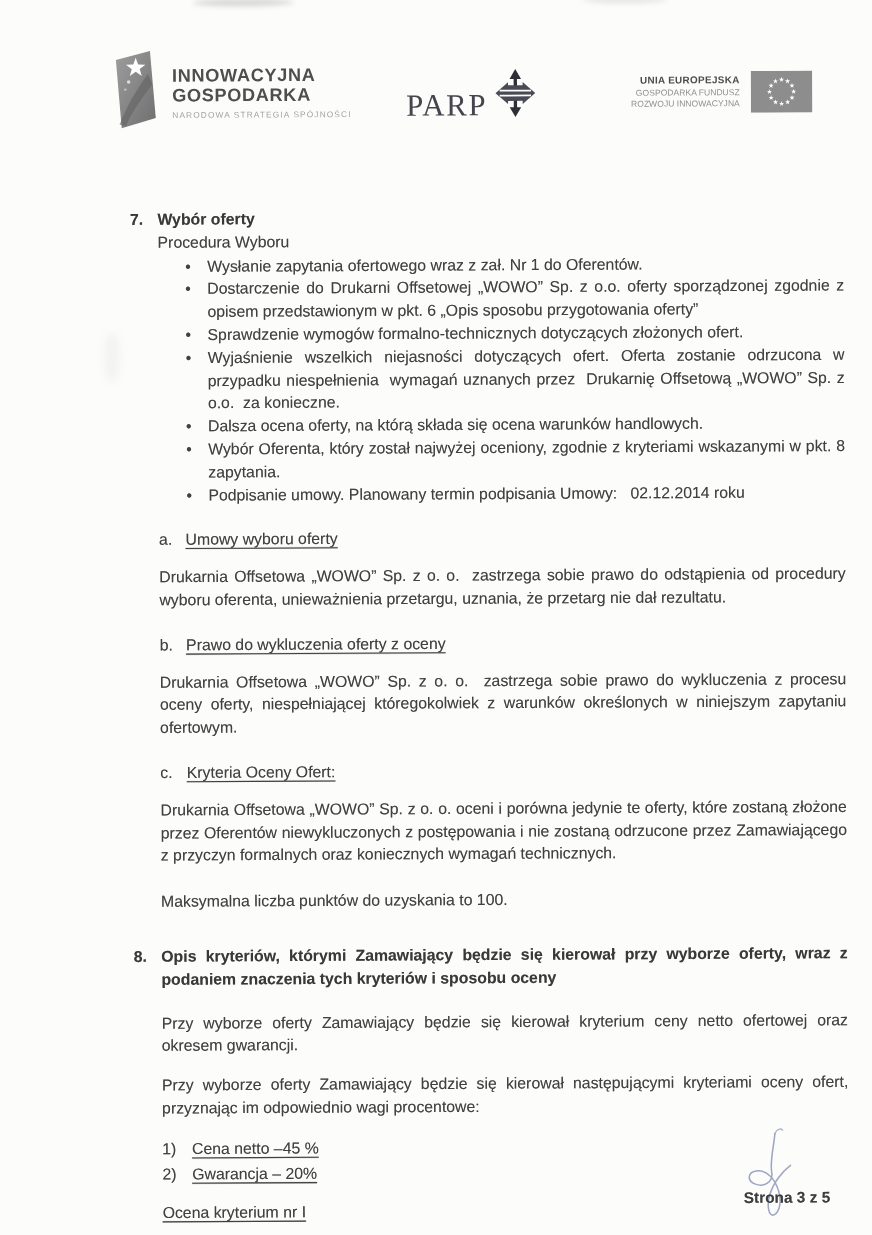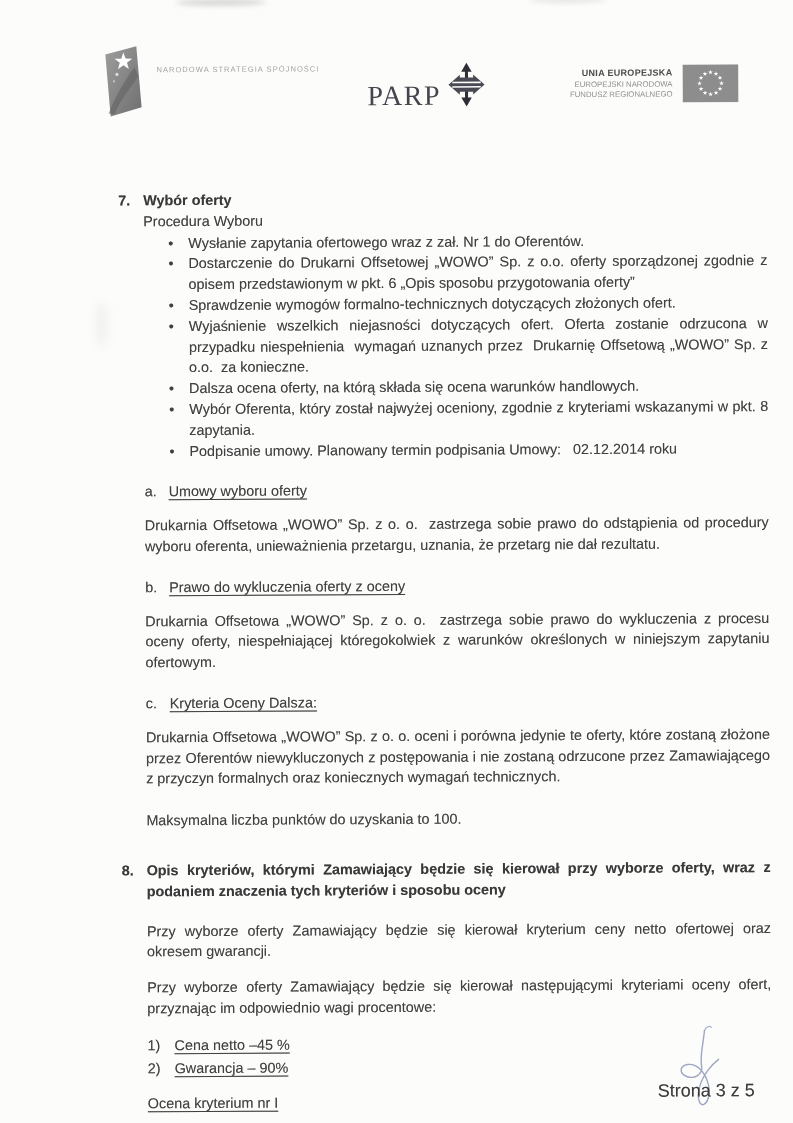--- a/index.html
+++ b/index.html
@@ -77,22 +77,23 @@
 
   .sec8-wrap{margin-top:29px;}
   .crits{margin-top:15px;}
   .crit{display:flex;line-height:23px;}
   .crit-num{width:27px;flex:none;}
   .ocena{margin-top:13px;}
 
   
   .page-label{
     position:absolute;right:41px;top:1082px;
-    font-size:18px;color:#3d3d3d;
+    font-size:14px;color:#3d3d3d;
     text-shadow:0 0 0.6px rgba(70,70,70,0.45);
+    font-weight:bold;
   }
   .signature{position:absolute;left:650px;top:1018px;pointer-events:none;}
 </style>
 </head>
 <body>
 
 <div class="page">
   <div class="scan-tilt">
 
     <div class="smudge s1"></div>
@@ -111,20 +112,24 @@
               </linearGradient>
             </defs>
             <polygon points="4,9 35,1 40,62 9,71" fill="url(#figrad)"></polygon>
             <path d="M7 68 C 14 51, 22 37, 33 22 L 37 31 C 28 44, 18 56, 13 69 Z" fill="#5e5e5e" opacity="0.55"></path>
             <path d="M22 7 L24.2 13.2 30.8 13.4 25.6 17.4 27.5 23.7 22 19.9 16.5 23.7 18.4 17.4 13.2 13.4 19.8 13.2 Z" fill="#ffffff"></path>
             <circle cx="15.5" cy="29" r="1.6" fill="#ffffff" opacity="0.7"></circle>
             <circle cx="12.5" cy="36" r="1.1" fill="#ffffff" opacity="0.5"></circle>
           </svg>
         </span>
         <span class="logo-ig-text">
+          <div class="logo-ig-title">
+            <div>INNOWACYJNA</div>
+            <div>GOSPODARKA</div>
+          </div>
           <div class="logo-ig-sub">NARODOWA STRATEGIA SPÓJNOŚCI</div>
         </span>
       </div>
 
       <div class="logo-parp">
         <span class="logo-parp-text">PARP</span>
         <span>
           <svg width="38" height="46" viewBox="0 0 40 48">
             <rect x="18.4" y="7" width="3.2" height="34" fill="#2e2e37"></rect>
             <polygon points="20,1 14.5,10.5 25.5,10.5" fill="#2e2e37"></polygon>
@@ -135,22 +140,22 @@
             <rect x="5" y="20.8" width="30" height="1.7" fill="#fcfcfb"></rect>
             <rect x="5" y="25.5" width="30" height="1.7" fill="#fcfcfb"></rect>
           </svg>
         </span>
       </div>
 
       <div class="logo-eu">
         <span class="logo-eu-text">
           <div class="logo-eu-l1">UNIA EUROPEJSKA</div>
           <div class="logo-eu-l2">
-            <div>EUROPEJSKI NARODOWA</div>
-            <div>FUNDUSZ REGIONALNEGO</div>
+            <div>GOSPODARKA FUNDUSZ</div>
+            <div>ROZWOJU INNOWACYJNA</div>
           </div>
         </span>
         <span>
           <svg width="56" height="38" viewBox="0 0 56 38">
             <rect width="56" height="38" fill="#8d8d8d"></rect>
             <defs>
               <path id="st" d="M0,-1 L0.224,-0.309 0.951,-0.309 0.363,0.118 0.588,0.809 0,0.382 -0.588,0.809 -0.363,0.118 -0.951,-0.309 -0.224,-0.309 Z" fill="#ffffff"></path>
             </defs>
             <use href="#st" transform="translate(28,8) scale(2.5)"></use>
             <use href="#st" transform="translate(33.5,9.5) scale(2.5)"></use>
@@ -194,21 +199,21 @@
           <p class="para loose">Drukarnia Offsetowa „WOWO” Sp. z o. o. &nbsp;zastrzega sobie prawo do odstąpienia od procedury wyboru oferenta, unieważnienia przetargu, uznania, że przetarg nie dał rezultatu.</p>
 
           <div class="sub">
             <span class="sub-letter">b.</span>
             <span class="u">Prawo do wykluczenia oferty z oceny</span>
           </div>
           <p class="para loose">Drukarnia Offsetowa „WOWO” Sp. z o. o. &nbsp;zastrzega sobie prawo do wykluczenia z procesu oceny oferty, niespełniającej któregokolwiek z warunków określonych w niniejszym zapytaniu ofertowym.</p>
 
           <div class="sub">
             <span class="sub-letter">c.</span>
-            <span class="u">Kryteria Oceny Dalsza:</span>
+            <span class="u">Kryteria Oceny Ofert:</span>
           </div>
           <p class="para loose">Drukarnia Offsetowa „WOWO” Sp. z o. o. oceni i porówna jedynie te oferty, które zostaną złożone przez Oferentów niewykluczonych z postępowania i nie zostaną odrzucone przez Zamawiającego z przyczyn formalnych oraz koniecznych wymagań technicznych.</p>
 
           <p class="para" style="margin-top:21px;">Maksymalna liczba punktów do uzyskania to 100.</p>
         </div>
       </div>
 
       <div class="sec sec8-wrap">
         <div class="sec-num">8.</div>
         <div class="sec-body">
@@ -216,21 +221,21 @@
           <p class="para" style="margin-top:19px;">Przy wyborze oferty Zamawiający będzie się kierował kryterium ceny netto ofertowej oraz okresem gwarancji.</p>
           <p class="para" style="margin-top:15px;">Przy wyborze oferty Zamawiający będzie się kierował następującymi kryteriami oceny ofert, przyznając im odpowiednio wagi procentowe:</p>
 
           <div class="crits">
             <div class="crit">
               <span class="crit-num">1)</span>
               <span class="u">Cena netto –45 %</span>
             </div>
             <div class="crit">
               <span class="crit-num">2)</span>
-              <span class="u">Gwarancja – 90%</span>
+              <span class="u">Gwarancja – 20%</span>
             </div>
           </div>
 
           <div class="ocena u">Ocena kryterium nr I</div>
         </div>
       </div>
     </div>
 
     <svg class="signature" width="110" height="95" viewBox="0 0 110 95">
       <path d="M 52 14 C 51 26, 47 40, 49 50 C 50 58, 42 63, 34 60 C 26 57, 27 49, 35 48 C 45 47, 52 56, 55 66 C 58 76, 56 85, 51 88 C 46 90, 44 80, 47 70 C 50 59, 59 48, 66 43" fill="none" stroke="#8d97b8" stroke-width="1.4" stroke-linecap="round" opacity="0.85"></path>

